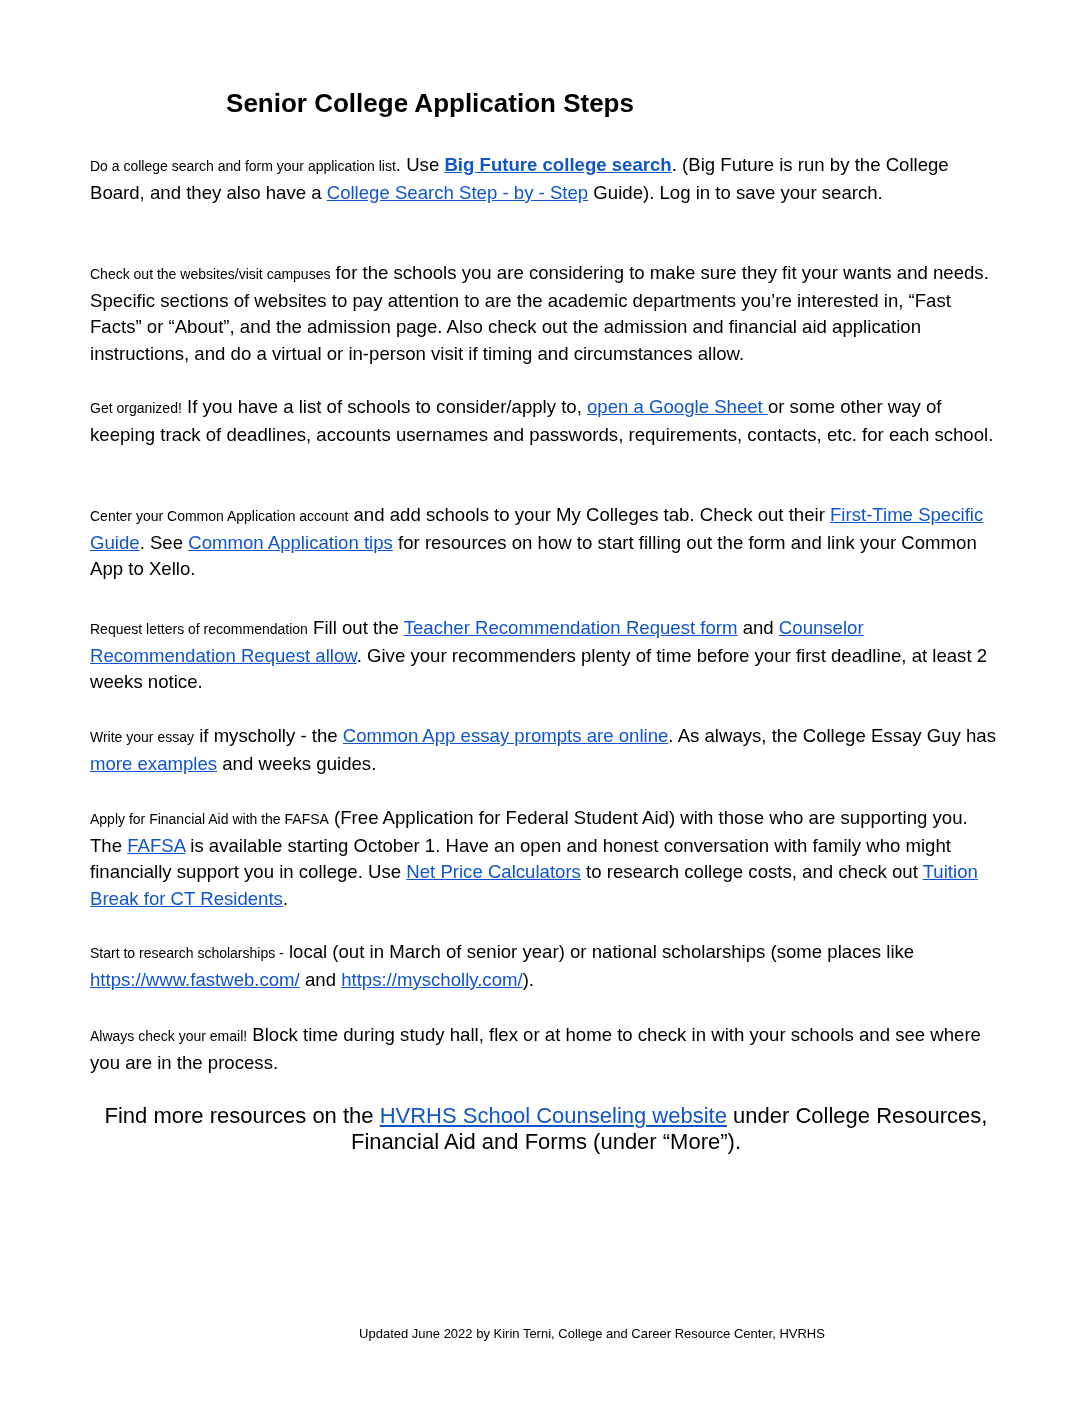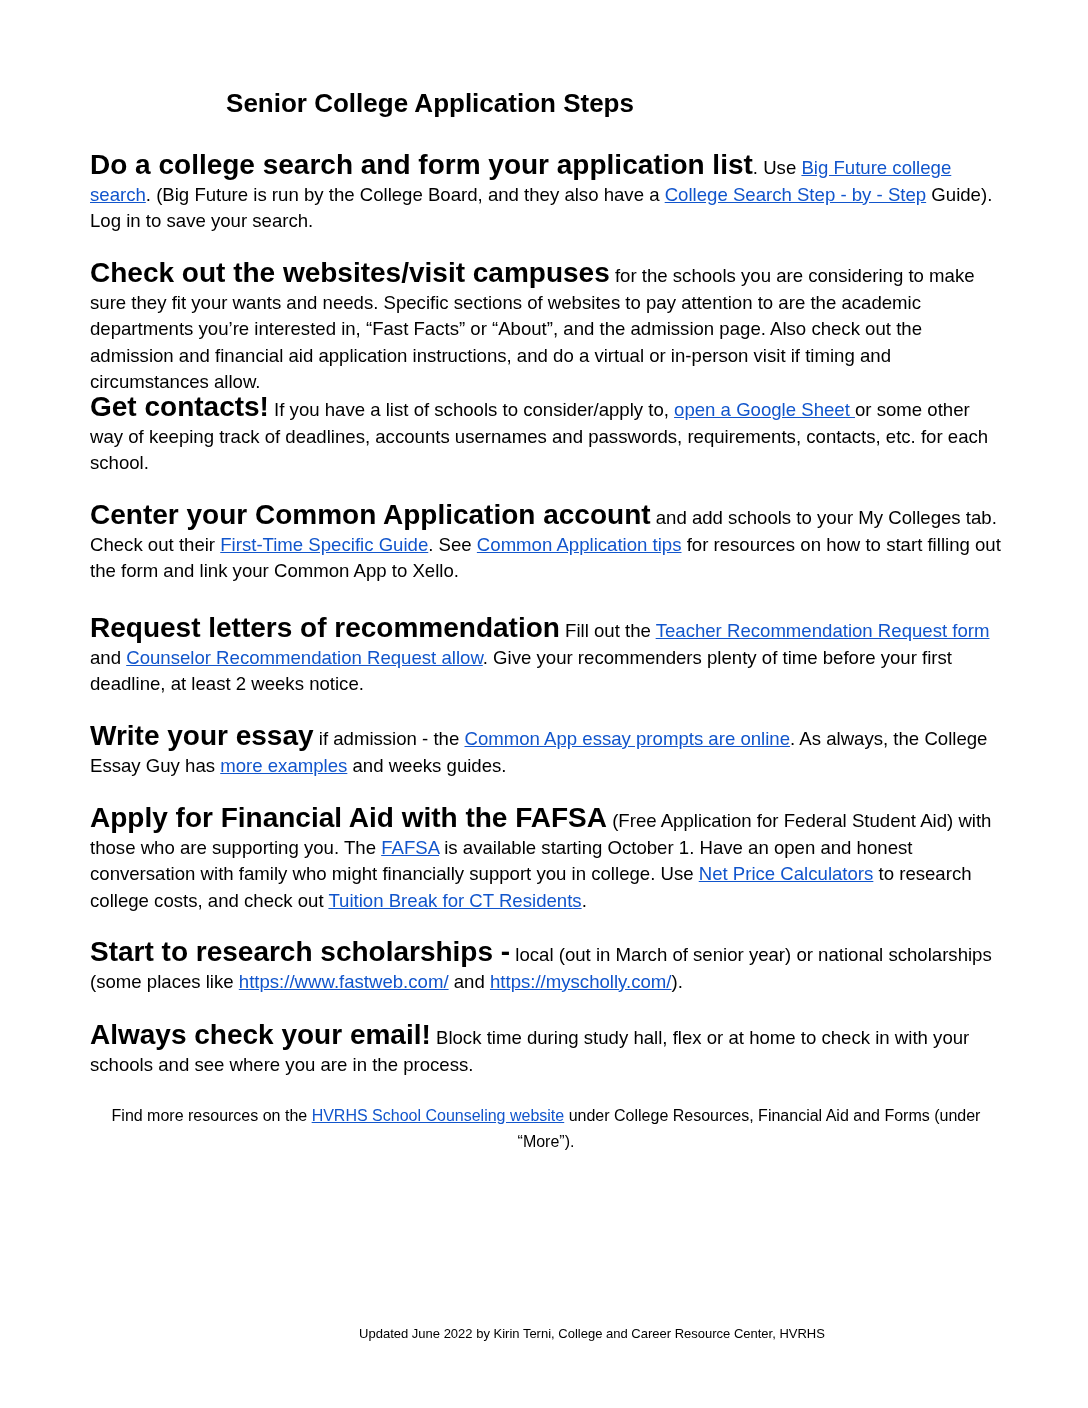--- a/index.html
+++ b/index.html
@@ -1,42 +1,42 @@
 <!DOCTYPE html>
 <html><head>
 <meta charset="utf-8">
 <style>
   html, body { margin: 0; padding: 0; background: #ffffff; }
   body { width: 1088px; height: 1408px; position: relative; overflow: hidden;
          font-family: "Liberation Sans", sans-serif; color: #000; }
   .page-title { position: absolute; top: 88px; left: 0; width: 860px; text-align: center;
          font-size: 26px; font-weight: bold; margin: 0; }
   .section { position: absolute; left: 90px; width: 912px; font-size: 18.6px; line-height: 26.5px; margin: 0; }
-  .lead { font-size: 28px; font-weight: bold; margin-top: 28px; }
+  .lead { font-size: 14px; font-weight: normal; margin-top: 28px; }
   a { color: #1155cc; text-decoration: underline; }
-  a.bold { font-weight: normal; margin-top: 20px; }
-  .footer-note { position: absolute; left: 90px; width: 912px; text-align: center; font-size: 16px; line-height: 26px; top: 1103px; margin: 0; }
+  a.bold { font-weight: bold; margin-top: 20px; }
+  .footer-note { position: absolute; left: 90px; width: 912px; text-align: center; font-size: 22px; line-height: 26px; top: 1103px; margin: 0; }
   .updated { position: absolute; top: 1326px; left: 0; width: 1088px; text-align: center; font-size: 13px; margin: 0; padding-left: 48px; }
 </style>
 </head>
 <body>
 
 <h1 class="page-title">Senior College Application Steps</h1>
 
 <p class="section" style="top:152px"><span class="lead">Do a college search and form your application list</span><span>. Use </span><a class="bold">Big Future college search</a><span>. (Big Future is run by the College Board, and they also have a </span><a>College Search Step - by - Step</a><span> Guide). Log in to save your search.</span></p>
 
 <p class="section" style="top:260px"><span class="lead">Check out the websites/visit campuses</span><span> for the schools you are considering to make sure they fit your wants and needs. Specific sections of websites to pay attention to are the academic departments you’re interested in, “Fast Facts” or “About”, and the admission page. Also check out the admission and financial aid application instructions, and do a virtual or in-person visit if timing and circumstances allow.</span></p>
 
-<p class="section" style="top:394px"><span class="lead">Get contacts!</span><span> If you have a list of schools to consider/apply to, </span><a>open a Google Sheet </a><span>or some other way of keeping track of deadlines, accounts usernames and passwords, requirements, contacts, etc. for each school.</span></p>
+<p class="section" style="top:394px"><span class="lead">Get organized!</span><span> If you have a list of schools to consider/apply to, </span><a>open a Google Sheet </a><span>or some other way of keeping track of deadlines, accounts usernames and passwords, requirements, contacts, etc. for each school.</span></p>
 
 <p class="section" style="top:502px"><span class="lead">Center your Common Application account</span><span> and add schools to your My Colleges tab. Check out their </span><a>First-Time Specific Guide</a><span>. See </span><a>Common Application tips</a><span> for resources on how to start filling out the form and link your Common App to Xello.</span></p>
 
 <p class="section" style="top:615px"><span class="lead">Request letters of recommendation</span><span> Fill out the </span><a>Teacher Recommendation Request form</a><span> and </span><a>Counselor Recommendation Request allow</a><span>. Give your recommenders plenty of time before your first deadline, at least 2 weeks notice.</span></p>
 
-<p class="section" style="top:723px"><span class="lead">Write your essay</span><span> if admission - the </span><a>Common App essay prompts are online</a><span>. As always, the College Essay Guy has </span><a>more examples</a><span> and weeks guides.</span></p>
+<p class="section" style="top:723px"><span class="lead">Write your essay</span><span> if myscholly - the </span><a>Common App essay prompts are online</a><span>. As always, the College Essay Guy has </span><a>more examples</a><span> and weeks guides.</span></p>
 
 <p class="section" style="top:805px"><span class="lead">Apply for Financial Aid with the FAFSA</span><span> (Free Application for Federal Student Aid) with those who are supporting you. The </span><a>FAFSA</a><span> is available starting October 1. Have an open and honest conversation with family who might financially support you in college. Use </span><a>Net Price Calculators</a><span> to research college costs, and check out </span><a>Tuition Break for CT Residents</a><span>.</span></p>
 
 <p class="section" style="top:939px"><span class="lead">Start to research scholarships -</span><span> local (out in March of senior year) or national scholarships (some places like </span><a>https://www.fastweb.com/</a><span> and </span><a>https://myscholly.com/</a><span>).</span></p>
 
 <p class="section" style="top:1022px"><span class="lead">Always check your email!</span><span> Block time during study hall, flex or at home to check in with your schools and see where you are in the process.</span></p>
 
 <p class="footer-note"><span>Find more resources on the </span><a>HVRHS School Counseling website</a><span> under College Resources, Financial Aid and Forms (under “More”).</span></p>
 
 <p class="updated">Updated June 2022 by Kirin Terni, College and Career Resource Center, HVRHS</p>

